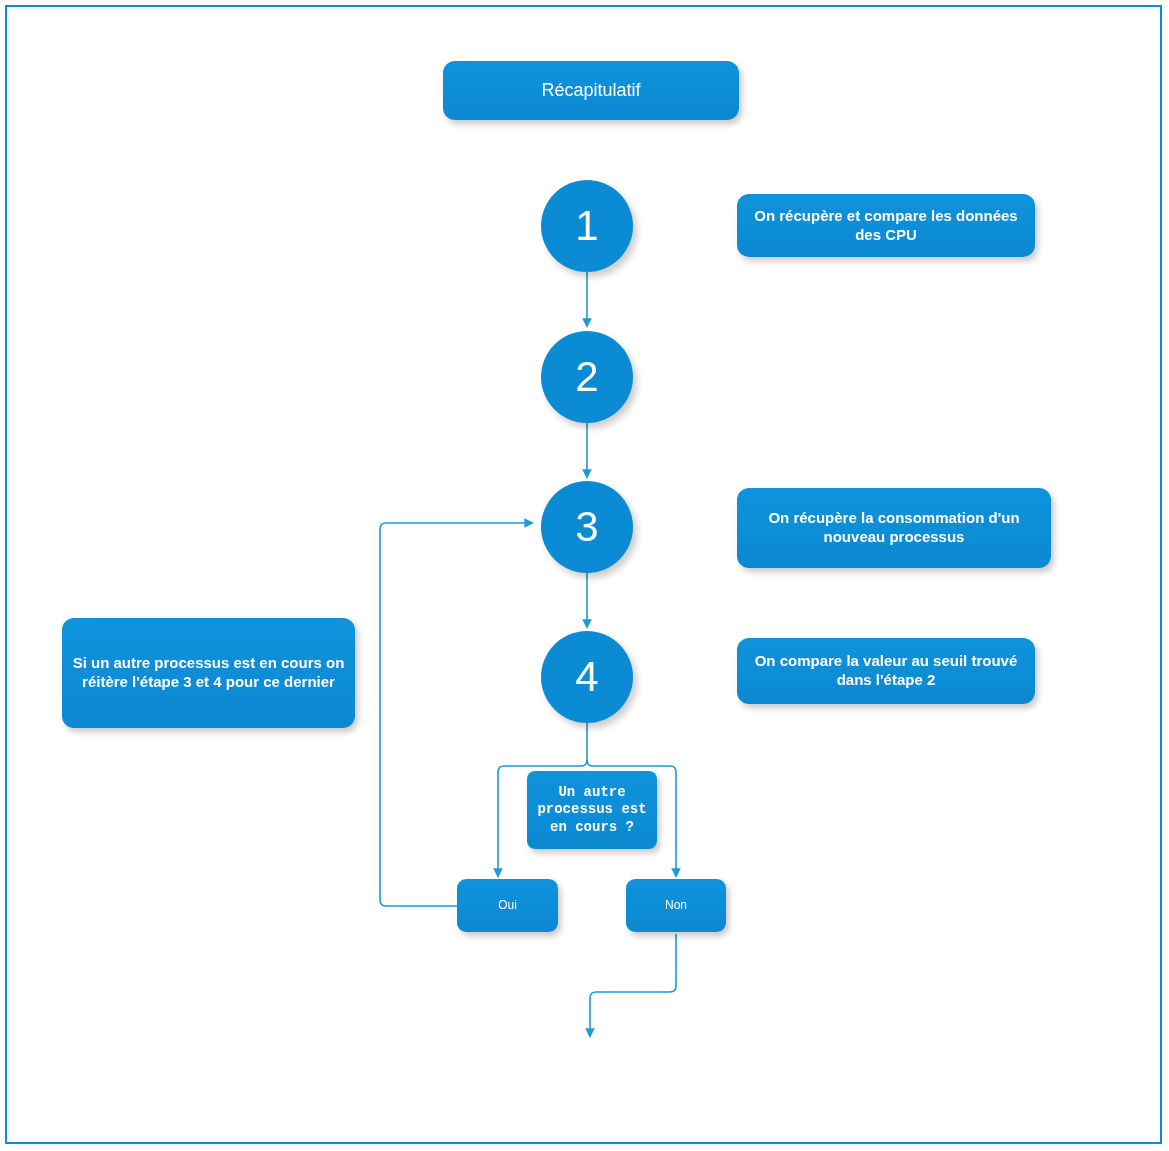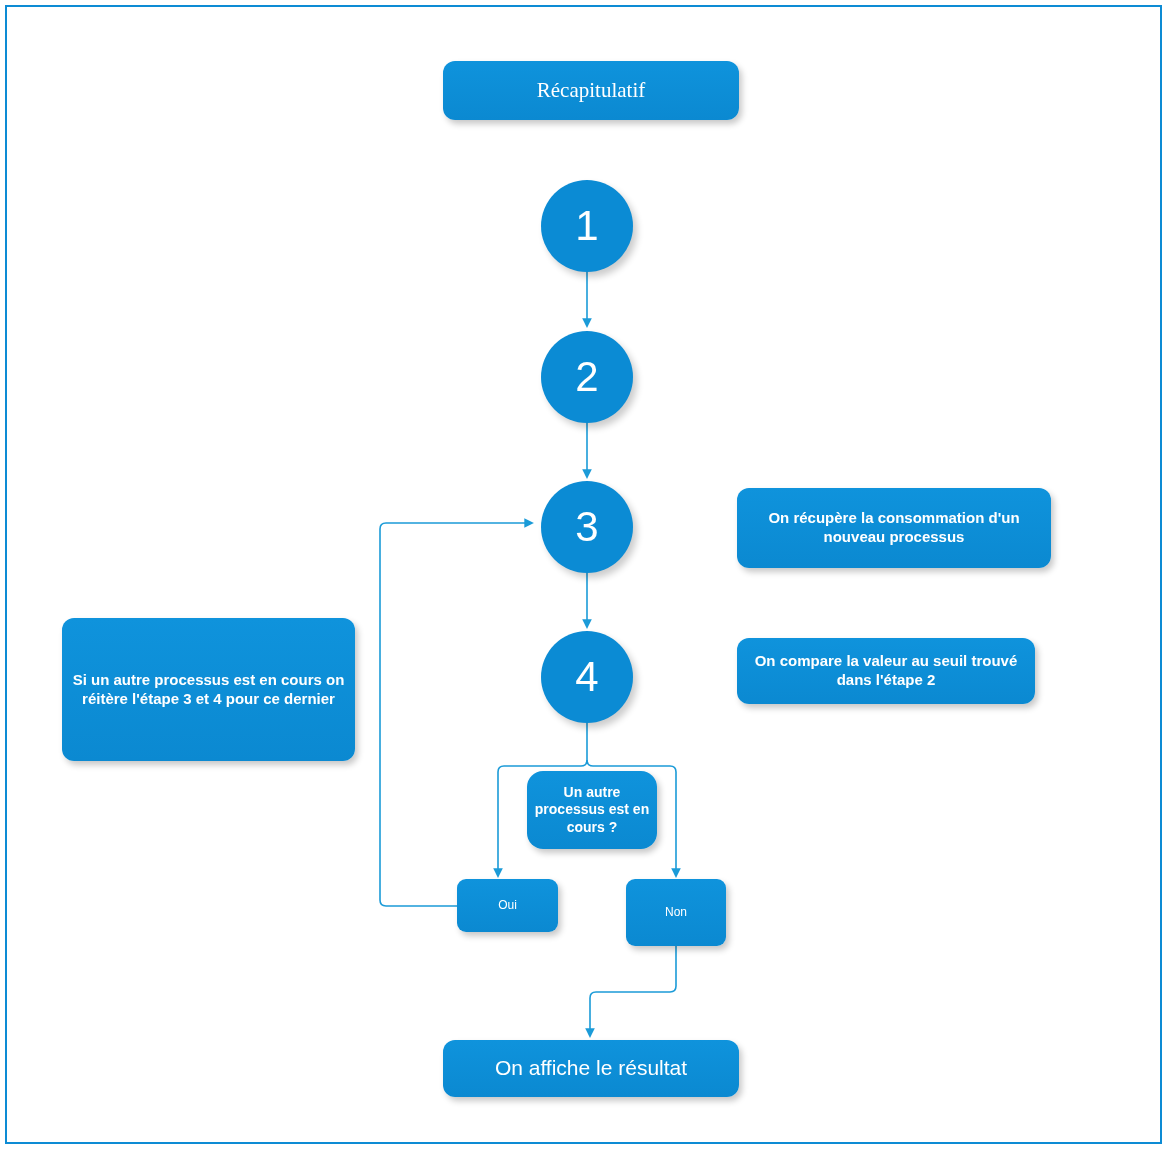--- a/index.html
+++ b/index.html
@@ -45,36 +45,36 @@
     align-items: center;
     justify-content: center;
     text-align: center;
     border-radius: 10px;
     box-shadow: 3px 4px 6px rgba(0,0,0,0.22);
     line-height: 1.25;
   }
 
   .title-node {
     border-radius: 12px;
-    font-size: 21px;
-    font-family: Liberation Serif, serif;
+    font-size: 18px;
   }
 
   .note {
     font-size: 15px;
     font-weight: bold;
     border-radius: 12px;
     padding: 4px 10px;
   }
 
   .decision {
     font-size: 14px;
     font-weight: bold;
-    border-radius: 16px;
+    border-radius: 8px;
     padding: 3px 6px;
+    font-family: Liberation Mono, monospace;
   }
 
   .branch {
     font-size: 12px;
     border-radius: 9px;
   }
 
   .result-node {
     font-size: 21px;
     border-radius: 12px;
@@ -123,25 +123,25 @@
     <path d="M 676 934 L 676 986 Q 676 992 670 992 L 596 992 Q 590 992 590 998 L 590 1036" stroke="#1b9bd8" stroke-width="1.6" fill="none" marker-end="url(#arrow)"></path>
   </svg>
 
   <div class="node title-node" style="left:443px; top:61px; width:296px; height:59px;">Récapitulatif</div>
 
   <div class="circle" style="left:541px; top:180px;">1</div>
   <div class="circle" style="left:541px; top:331px;">2</div>
   <div class="circle" style="left:541px; top:481px;">3</div>
   <div class="circle" style="left:541px; top:631px;">4</div>
 
+  <div class="node note" style="left:737px; top:194px; width:298px; height:63px;">On récupère et compare les données des CPU</div>
   <div class="node note" style="left:737px; top:488px; width:314px; height:80px;">On récupère la consommation d'un nouveau processus</div>
   <div class="node note" style="left:737px; top:638px; width:298px; height:66px;">On compare la valeur au seuil trouvé dans l'étape 2</div>
 
-  <div class="node note" style="left:62px; top:618px; width:293px; height:143px;">Si un autre processus est en cours on réitère l'étape 3 et 4 pour ce dernier</div>
+  <div class="node note" style="left:62px; top:618px; width:293px; height:110px;">Si un autre processus est en cours on réitère l'étape 3 et 4 pour ce dernier</div>
 
   <div class="node decision" style="left:527px; top:771px; width:130px; height:78px;">Un autre processus est en cours ?</div>
 
   <div class="node branch" style="left:457px; top:879px; width:101px; height:53px;">Oui</div>
-  <div class="node branch" style="left:626px; top:879px; width:100px; height:67px;">Non</div>
+  <div class="node branch" style="left:626px; top:879px; width:100px; height:53px;">Non</div>
 
-  <div class="node result-node" style="left:443px; top:1040px; width:296px; height:57px;">On affiche le résultat</div>
 
 </div>
 
 </body></html>

